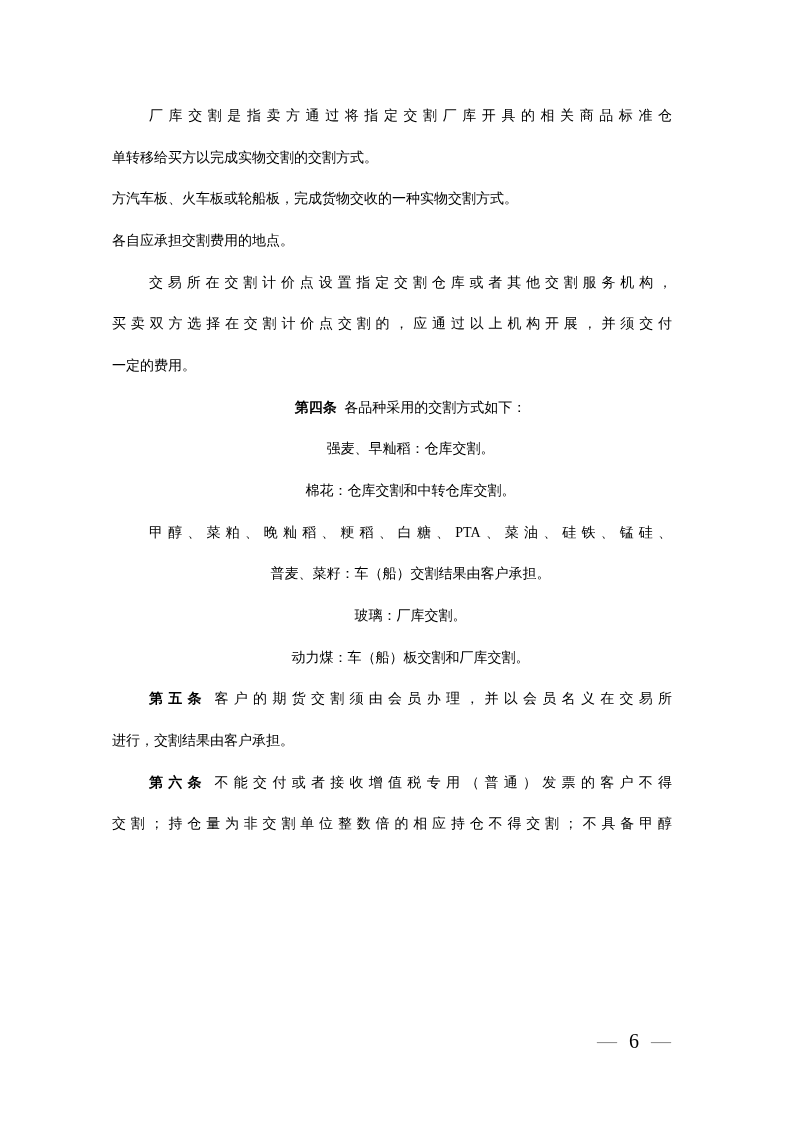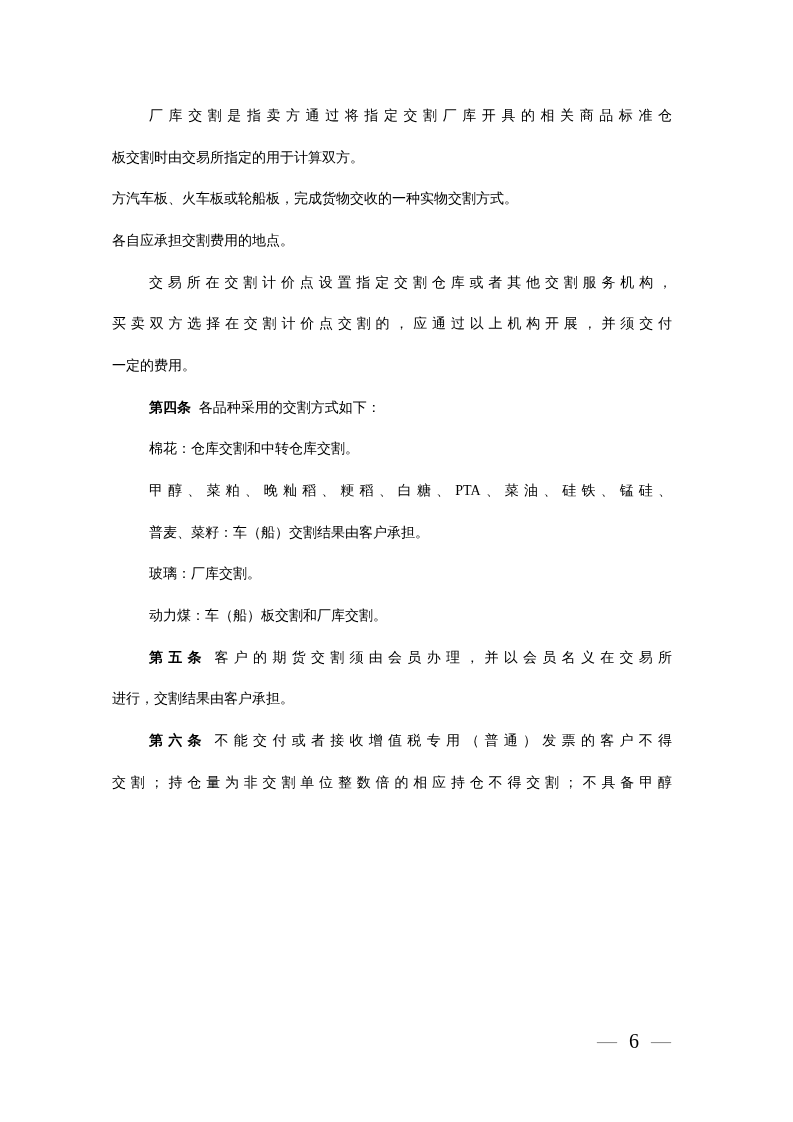--- a/index.html
+++ b/index.html
@@ -24,20 +24,21 @@
     font-size: 14px;
     line-height: 41.66px;
     color: #000000;
   }
   .line {
     min-height: 41.66px;
     text-align: left;
   }
   .line.indent {
     text-indent: 37px;
+    text-align: center;
   }
   .line.justify {
     text-align: justify;
     text-align-last: justify;
   }
   .bold-prefix {
     font-weight: bold;
     margin-right: 0.55em;
   }
   .footer {
@@ -56,27 +57,28 @@
   .footer .num {
     color: #000000;
   }
 </style>
 </head>
 <body>
 
 <div class="page">
   <div class="text-block" id="text-block">
       <div class="line indent justify"><span class="line-text">厂库交割是指卖方通过将指定交割厂库开具的相关商品标准仓</span></div>
-      <div class="line"><span class="line-text">板交割时由交易所指定的用于计算双方。</span></div>
+      <div class="line"><span class="line-text">单转移给买方以完成实物交割的交割方式。</span></div>
       <div class="line"><span class="line-text">方汽车板、火车板或轮船板，完成货物交收的一种实物交割方式。</span></div>
       <div class="line"><span class="line-text">各自应承担交割费用的地点。</span></div>
       <div class="line indent justify"><span class="line-text">交易所在交割计价点设置指定交割仓库或者其他交割服务机构，</span></div>
       <div class="line justify"><span class="line-text">买卖双方选择在交割计价点交割的，应通过以上机构开展，并须交付</span></div>
       <div class="line"><span class="line-text">一定的费用。</span></div>
       <div class="line indent"><span class="bold-prefix">第四条</span><span class="line-text">各品种采用的交割方式如下：</span></div>
+      <div class="line indent"><span class="line-text">强麦、早籼稻：仓库交割。</span></div>
       <div class="line indent"><span class="line-text">棉花：仓库交割和中转仓库交割。</span></div>
       <div class="line indent justify"><span class="line-text">甲醇、菜粕、晚籼稻、粳稻、白糖、PTA、菜油、硅铁、锰硅、</span></div>
       <div class="line indent"><span class="line-text">普麦、菜籽：车（船）交割结果由客户承担。</span></div>
       <div class="line indent"><span class="line-text">玻璃：厂库交割。</span></div>
       <div class="line indent"><span class="line-text">动力煤：车（船）板交割和厂库交割。</span></div>
       <div class="line indent justify"><span class="bold-prefix">第五条</span><span class="line-text">客户的期货交割须由会员办理，并以会员名义在交易所</span></div>
       <div class="line"><span class="line-text">进行，交割结果由客户承担。</span></div>
       <div class="line indent justify"><span class="bold-prefix">第六条</span><span class="line-text">不能交付或者接收增值税专用（普通）发票的客户不得</span></div>
       <div class="line justify"><span class="line-text">交割；持仓量为非交割单位整数倍的相应持仓不得交割；不具备甲醇</span></div>
     </div>

